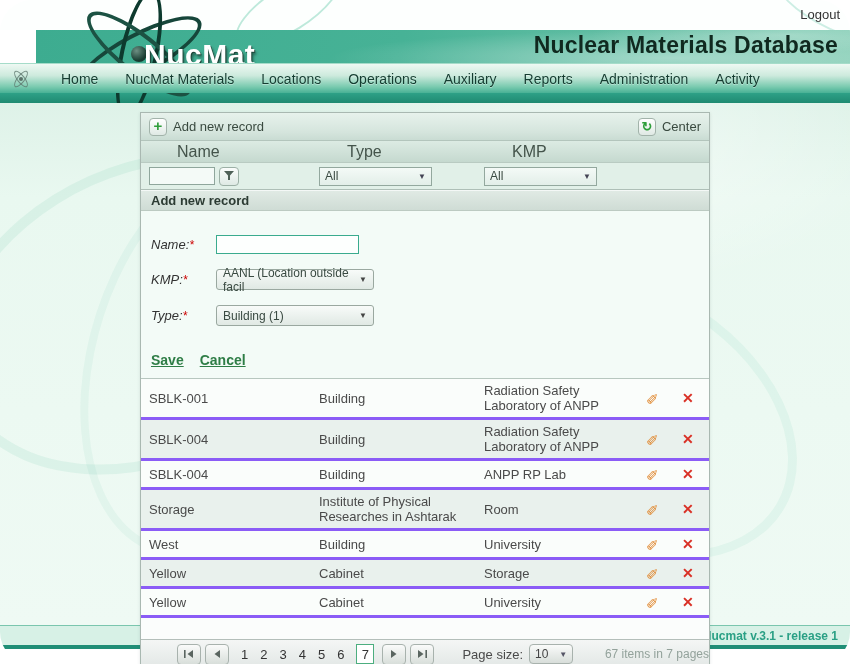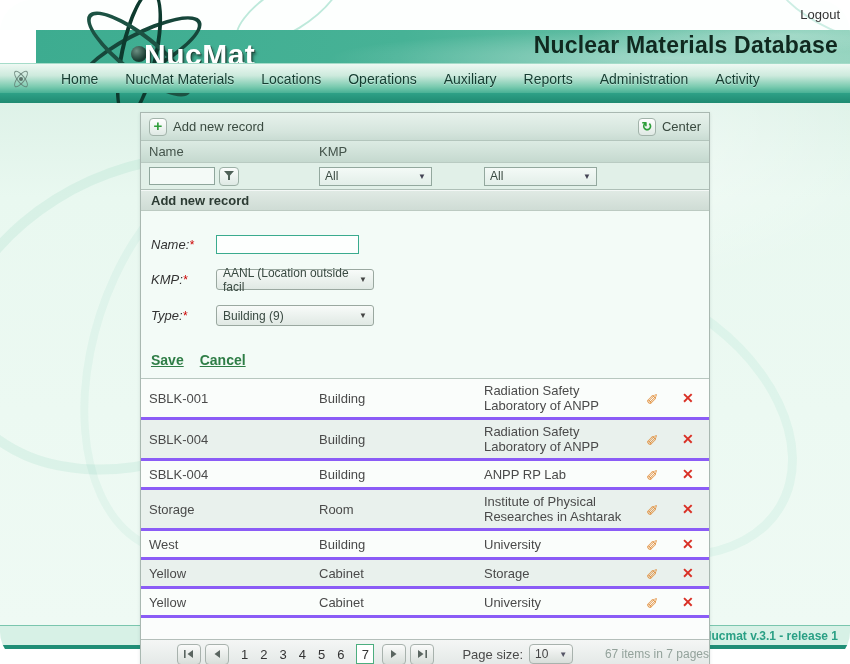--- a/index.html
+++ b/index.html
@@ -64,21 +64,21 @@
   .tool-btn { display:flex; align-items:center; gap:6px; cursor:pointer; }
   .icon-box { display:flex; align-items:center; justify-content:center; width:18px; height:18px; border:1px solid #a2b3aa;
     border-radius:4px; background:linear-gradient(180deg,#ffffff,#dfe9e4); }
   .plus-glyph { color:#2e9e3a; font-weight:bold; font-size:15px; line-height:1; margin-top:-2px; }
   .refresh-glyph { color:#2e9e3a; font-weight:bold; font-size:13px; line-height:1; }
   .tool-label { font-size:13px; color:#39493f; }
   .spacer-flex { flex:1; }
 
   .grid-row { display:grid; grid-template-columns:170px 165px 162px 36px 1fr; align-items:center; padding:0 8px; }
   .hdr-row { height:22px; background:linear-gradient(180deg,#dcebe3,#c5d9cf); border-bottom:1px solid #b9cbc2; }
-  .hdr-cell { font-size:13px; color:#44544b; }
+  .hdr-cell { font-size:16px; color:#44544b;margin-left:28px; }
 
   .filter-row { height:27px; background:#e1f0e8; border-bottom:1px solid #aebfb7; }
   .filter-name-wrap { display:flex; align-items:center; gap:4px; }
   .filter-input { width:66px; height:18px; border:1px solid #8fa69c; background:#f4faf7; font-size:12px; padding:0 3px;
     font-family:"Liberation Sans",sans-serif; }
   .funnel-btn { display:flex; align-items:center; justify-content:center; width:20px; height:19px; border:1px solid #9cb0a6;
     border-radius:4px; background:linear-gradient(180deg,#fbfdfc,#dee9e4); cursor:pointer; }
   .fake-select { display:flex; align-items:center; justify-content:space-between; width:113px; height:19px;
     border:1px solid #93a89e; background:linear-gradient(180deg,#f4faf7,#e2eee8); padding:2px 5px; font-size:12px; color:#3a4a42; cursor:pointer; }
   .fake-select .arrow { font-size:8px; color:#445; }
@@ -182,20 +182,21 @@
         <div class="tool-btn">
           <span class="icon-box">
               <span class="refresh-glyph">↻</span>
             </span>
           <span class="tool-label">Center</span>
         </div>
       </div>
 
       <div class="grid-row hdr-row">
         <div class="hdr-cell">Name</div>
+        <div class="hdr-cell">Type</div>
         <div class="hdr-cell">KMP</div>
         <div></div>
           <div></div>
       </div>
 
       <div class="grid-row filter-row">
         <div class="filter-name-wrap">
           <input class="filter-input" type="text" value="" style="">
           <span class="funnel-btn">
             <svg width="10" height="10" viewBox="0 0 10 10">
@@ -228,21 +229,21 @@
         <div class="form-row">
           <span class="form-label"><span>KMP:</span><span class="req">*</span></span>
           <div class="form-select">
             <span>AANL (Location outside facil</span>
             <span class="arrow" style="font-size:8px;color:#444;">▼</span>
           </div>
         </div>
         <div class="form-row">
           <span class="form-label"><span>Type:</span><span class="req">*</span></span>
           <div class="form-select">
-            <span>Building (9)</span>
+            <span>Building (1)</span>
             <span class="arrow" style="font-size:8px;color:#444;">▼</span>
           </div>
         </div>
         <div class="form-links">
           <span class="green-link">Save</span>
           <span class="green-link">Cancel</span>
         </div>
       </div>
 
       <div class="grid-row data-row even">
@@ -261,22 +262,22 @@
       </div>
       <div class="grid-row data-row even">
         <div class="cell">SBLK-004</div>
         <div class="cell">Building</div>
         <div class="cell">ANPP RP Lab</div>
         <div><span class="edit-icon">✎</span></div>
         <div><span class="delete-icon">✕</span></div>
       </div>
       <div class="grid-row data-row alt">
         <div class="cell">Storage</div>
+        <div class="cell">Institute of Physical Researches in Ashtarak</div>
         <div class="cell">Room</div>
-        <div class="cell">Institute of Physical Researches in Ashtarak</div>
         <div><span class="edit-icon">✎</span></div>
         <div><span class="delete-icon">✕</span></div>
       </div>
       <div class="grid-row data-row even">
         <div class="cell">West</div>
         <div class="cell">Building</div>
         <div class="cell">University</div>
         <div><span class="edit-icon">✎</span></div>
         <div><span class="delete-icon">✕</span></div>
       </div>

